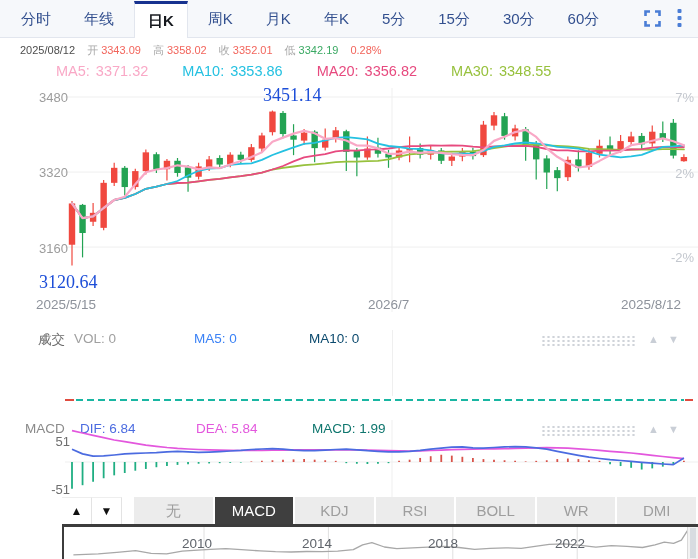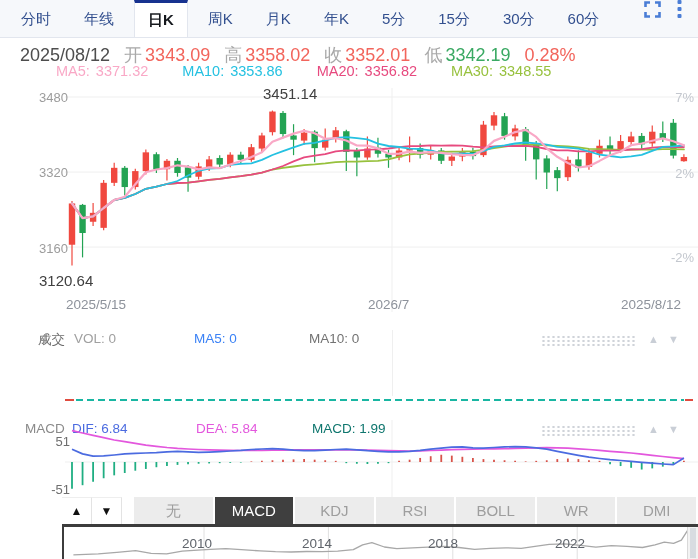--- a/index.html
+++ b/index.html
@@ -1,39 +1,39 @@
 <!DOCTYPE html>
 <html><head>
 <meta charset="utf-8">
 <style>
   html,body{margin:0;padding:0;background:#fff;}
   .app{position:relative;width:698px;height:559px;background:#fff;overflow:hidden;
        font-family:"Liberation Sans",sans-serif;-webkit-font-smoothing:antialiased;}
   
   .tabbar{position:absolute;top:0;left:0;right:0;height:38px;background:#f6f8fb;
-          border-bottom:1px solid #e2e6ee;display:flex;align-items:flex-start;padding-left:8px;box-sizing:border-box;}
+          border-bottom:1px solid #e2e6ee;display:flex;align-items:center;padding-left:8px;box-sizing:border-box;}
   .ptab{line-height:37px;padding:0 13px;margin-right:7px;font-size:15px;color:#33508f;cursor:pointer;white-space:nowrap;}
   .ptab.active{background:#fff;border-top:3px solid #17328f;border-left:1px solid #e2e6ee;border-right:1px solid #e2e6ee;
                color:#15181d;font-weight:bold;line-height:34px;margin-bottom:-1px;}
   .tabicons{margin-left:auto;display:flex;align-items:center;gap:16px;padding-right:16px;}
   .icon-btn{cursor:pointer;display:flex;align-items:center;}
   
-  .info1{position:absolute;top:43px;left:20px;font-size:18px;color:#4d4d4d;white-space:nowrap;}
+  .info1{position:absolute;top:43px;left:20px;font-size:11px;color:#4d4d4d;white-space:nowrap;}
   .info1 .lb{color:#a9a9a9;margin:0 3px 0 9px;}
   .info1 .up{color:#f2655c;}
   .info1 .dn{color:#3aa963;}
   .info1 .pct{margin-left:9px;color:#f2655c;}
   .info2{position:absolute;top:63px;left:56px;font-size:14.5px;white-space:nowrap;}
   .info2 span{margin-right:6px;}
   .info2 .gap{margin-right:30px;}
   
   .axl{position:absolute;font-size:13px;color:#9c9c9c;}
   .axr{position:absolute;font-size:13px;color:#c3c7ce;}
   .axx{position:absolute;font-size:13.5px;color:#8d929b;}
-  .anno{position:absolute;font-size:15px;color:#404040;}
+  .anno{position:absolute;font-size:18px;color:#1d4ed8;font-family:Liberation Serif, serif;}
   svg{position:absolute;left:0;}
   
   .phead{position:absolute;left:0;right:0;height:18px;font-size:13.5px;white-space:nowrap;margin-top:18px;}
   .phead span{position:absolute;top:0;}
   .dots-handle{position:absolute;width:96px;height:11px;cursor:grab;
       background-image:radial-gradient(circle,#cfd3d9 1px,transparent 1.3px);background-size:5px 4px;}
   .pane-arrow{position:absolute;font-size:11px;color:#c9ced6;cursor:pointer;}
   
   .dash-line{position:absolute;top:399px;height:2px;}
   .dash-teal{left:76px;right:14px;background:repeating-linear-gradient(90deg,#19b6a2 0 7px,transparent 7px 11px);}
@@ -350,43 +350,43 @@
     </svg>
 
   <div class="axl" style="top:90px;left:20px;width:48px;text-align:right">3480</div>
   <div class="axl" style="top:165px;left:20px;width:48px;text-align:right">3320</div>
   <div class="axl" style="top:241px;left:20px;width:48px;text-align:right">3160</div>
   <div class="axr" style="top:90px;right:4px;width:40px;text-align:right">7%</div>
   <div class="axr" style="top:166px;right:4px;width:40px;text-align:right">2%</div>
   <div class="axr" style="top:250px;right:4px;width:40px;text-align:right">-2%</div>
   <div class="anno" style="top:85px;left:263px">3451.14</div>
   <div class="anno" style="top:272px;left:39px">3120.64</div>
-  <div class="axx" style="top:297px;left:66px">2025/5/15</div>
+  <div class="axx" style="top:297px;left:36px">2025/5/15</div>
   <div class="axx" style="top:297px;left:368px">2026/7</div>
   <div class="axx" style="top:297px;left:621px">2025/8/12</div>
 
   <div class="phead" style="top:313px">
     <span style="left:38px;color:#6e6e6e">成交</span>
     <span style="left:74px;color:#a0a0a0">VOL: 0</span>
     <span style="left:194px;color:#3b82f6">MA5: 0</span>
-    <span style="left:309px;color:#737373">MA10: 0</span>
+    <span style="left:309px;color:#0c4a6e">MA10: 0</span>
     <span class="dots-handle" style="left:541px;top:4px"></span>
     <span class="pane-arrow" style="left:648px;top:2px">▲</span>
     <span class="pane-arrow" style="left:668px;top:2px">▼</span>
   </div>
   <div class="axl" style="top:331px;left:40px;color:#909090">4</div>
   <div style="position:absolute;top:330px;left:392px;width:1px;height:66px;background:#efefef"></div>
 
   <div class="dash-line dash-red-l"></div>
   <div class="dash-line dash-teal"></div>
   <div class="dash-line dash-red-r"></div>
 
   <div class="phead" style="top:403px">
     <span style="left:25px;color:#8a8a8a">MACD</span>
-    <span style="left:72px;color:#4b6be0">DIF: 6.84</span>
+    <span style="left:80px;color:#4b6be0">DIF: 6.84</span>
     <span style="left:196px;color:#e357dd">DEA: 5.84</span>
     <span style="left:312px;color:#0f766e">MACD: 1.99</span>
     <span class="dots-handle" style="left:541px;top:4px"></span>
     <span class="pane-arrow" style="left:648px;top:2px">▲</span>
     <span class="pane-arrow" style="left:668px;top:2px">▼</span>
   </div>
   <div class="axl" style="top:434px;left:30px;width:40px;text-align:right;color:#6e6e6e">51</div>
   <div class="axl" style="top:482px;left:30px;width:40px;text-align:right;color:#6e6e6e">-51</div>
   <svg id="macd-svg" width="698" height="77" style="top:420px">
       <line x1="65" y1="42" x2="698" y2="42" stroke="#efefef" stroke-width="1"></line>

